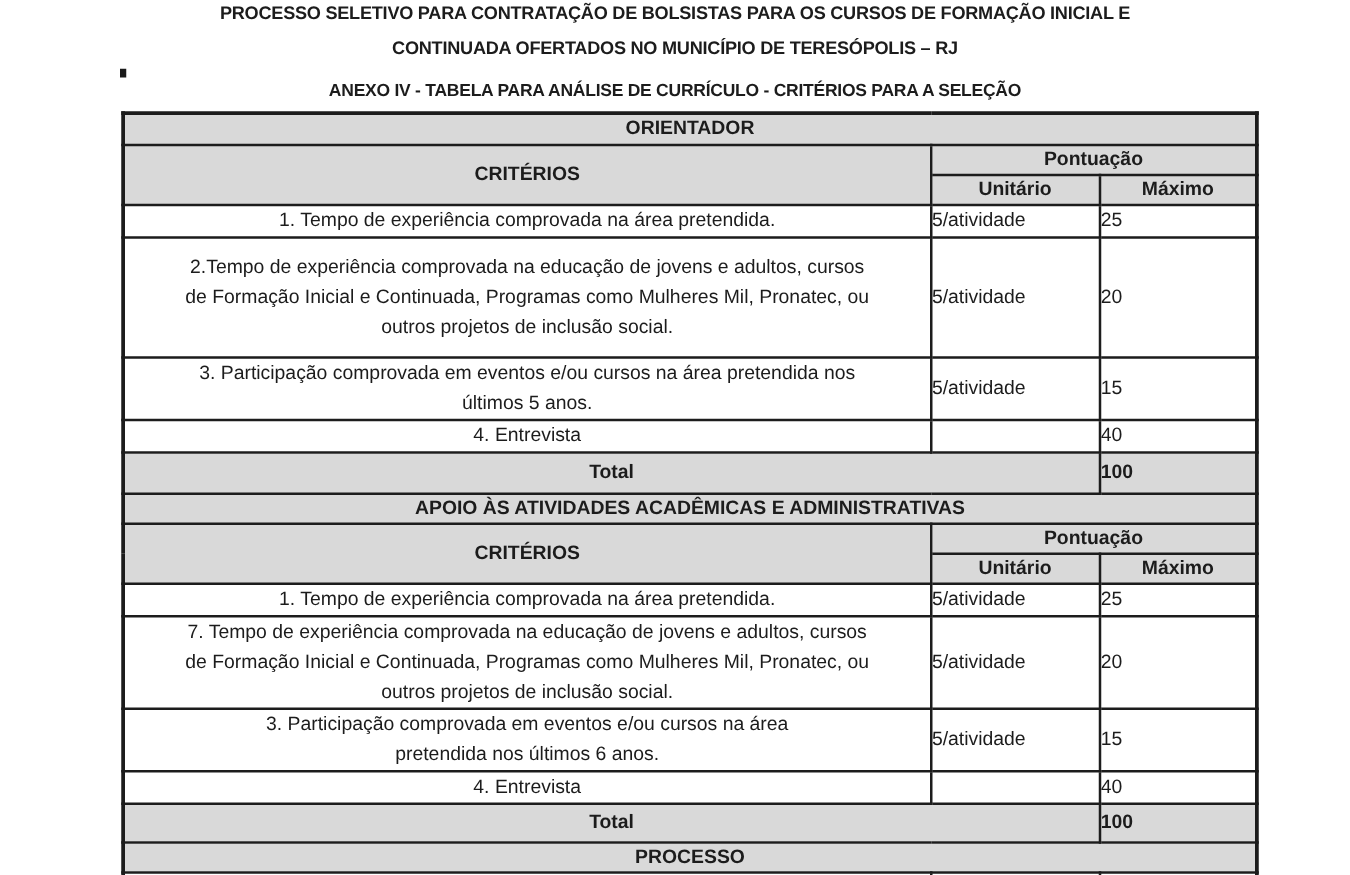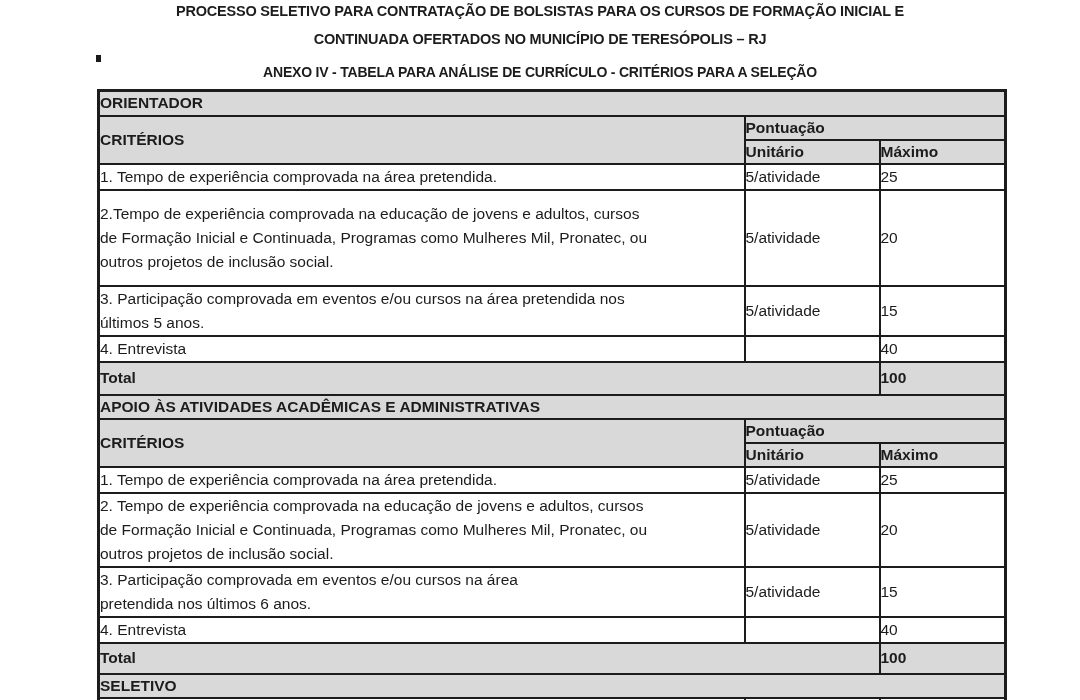--- a/index.html
+++ b/index.html
@@ -25,22 +25,22 @@
   }
   table.doc td{
     border:2px solid #1c1c1c;
     font-size:15.5px;
     padding:0;
     vertical-align:middle;
     overflow:hidden;
   }
   .gray{background:#d9d9d9;}
   .b{font-weight:bold;}
-  .ctr{text-align:left;}
-  .crit{padding:1px 3px 2px 2px;line-height:24px;white-space:pre-line;text-align:left;}
+  .ctr{text-align:center;}
+  .crit{padding:1px 3px 2px 2px;line-height:24px;white-space:pre-line;text-align:center;}
   .num{font-size:15px;text-align:left;}
   .secrow td{border-top:3px solid #1c1c1c;margin-left:48px;}
   .h25{height:25px}.h24{height:24px}.h78{height:96px}.h44{height:44px}
   .h33{height:33px}.h74{height:74px}.h46{height:46px}.h23{height:23px}
   .h31{height:31px}.h12{height:12px}
 </style>
 </head>
 <body>
 
 <div class="title">PROCESSO SELETIVO PARA CONTRATAÇÃO DE BOLSISTAS PARA OS CURSOS DE FORMAÇÃO INICIAL E
@@ -105,21 +105,21 @@
   <tr class="h24">
     <td class="gray b ctr">Unitário</td>
     <td class="gray b ctr">Máximo</td>
   </tr>
   <tr class="h24">
     <td class="crit">1. Tempo de experiência comprovada na área pretendida.</td>
     <td class="num">5/atividade</td>
     <td class="num">25</td>
   </tr>
   <tr class="h74">
-    <td class="crit">2. Tempo de experiência comprovada na educação de jovens e adultos, cursos
+    <td class="crit">7. Tempo de experiência comprovada na educação de jovens e adultos, cursos
 de Formação Inicial e Continuada, Programas como Mulheres Mil, Pronatec, ou
 outros projetos de inclusão social.</td>
     <td class="num">5/atividade</td>
     <td class="num">20</td>
   </tr>
   <tr class="h46">
     <td class="crit">3. Participação comprovada em eventos e/ou cursos na área
 pretendida nos últimos 6 anos.</td>
     <td class="num">5/atividade</td>
     <td class="num">15</td>
@@ -128,21 +128,21 @@
     <td class="crit">4. Entrevista</td>
     <td class="num"></td>
     <td class="num">40</td>
   </tr>
   <tr class="h31">
     <td colspan="2" class="gray b ctr">Total</td>
     <td class="gray num b">100</td>
   </tr>
 
   <tr class="h24 secrow">
-    <td colspan="3" class="gray b ctr">SELETIVO</td>
+    <td colspan="3" class="gray b ctr">PROCESSO</td>
   </tr>
   <tr class="h12">
     <td class="crit"></td>
     <td class="num"></td>
     <td class="num"></td>
   </tr>
 </tbody>
   </table>
 
 </body></html>

